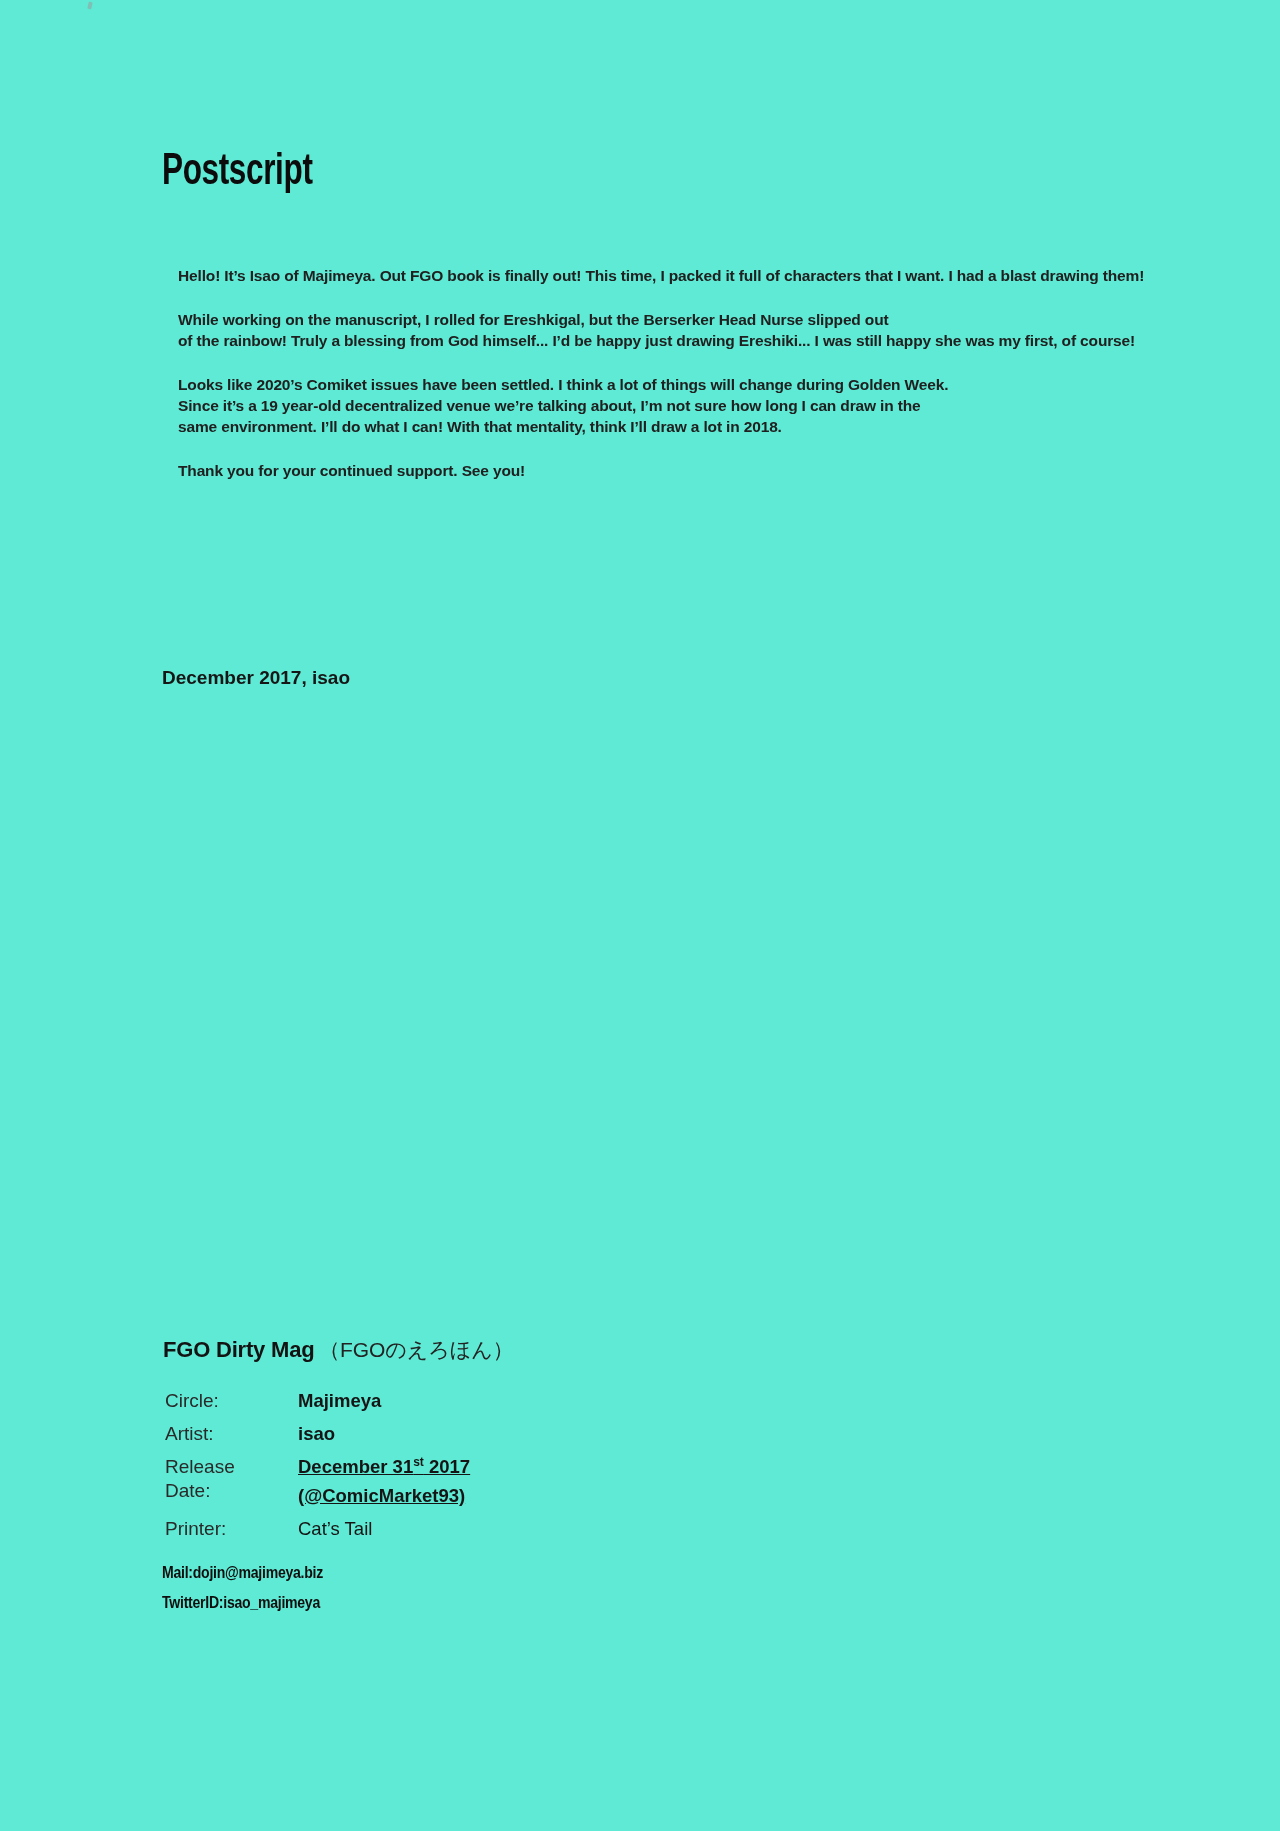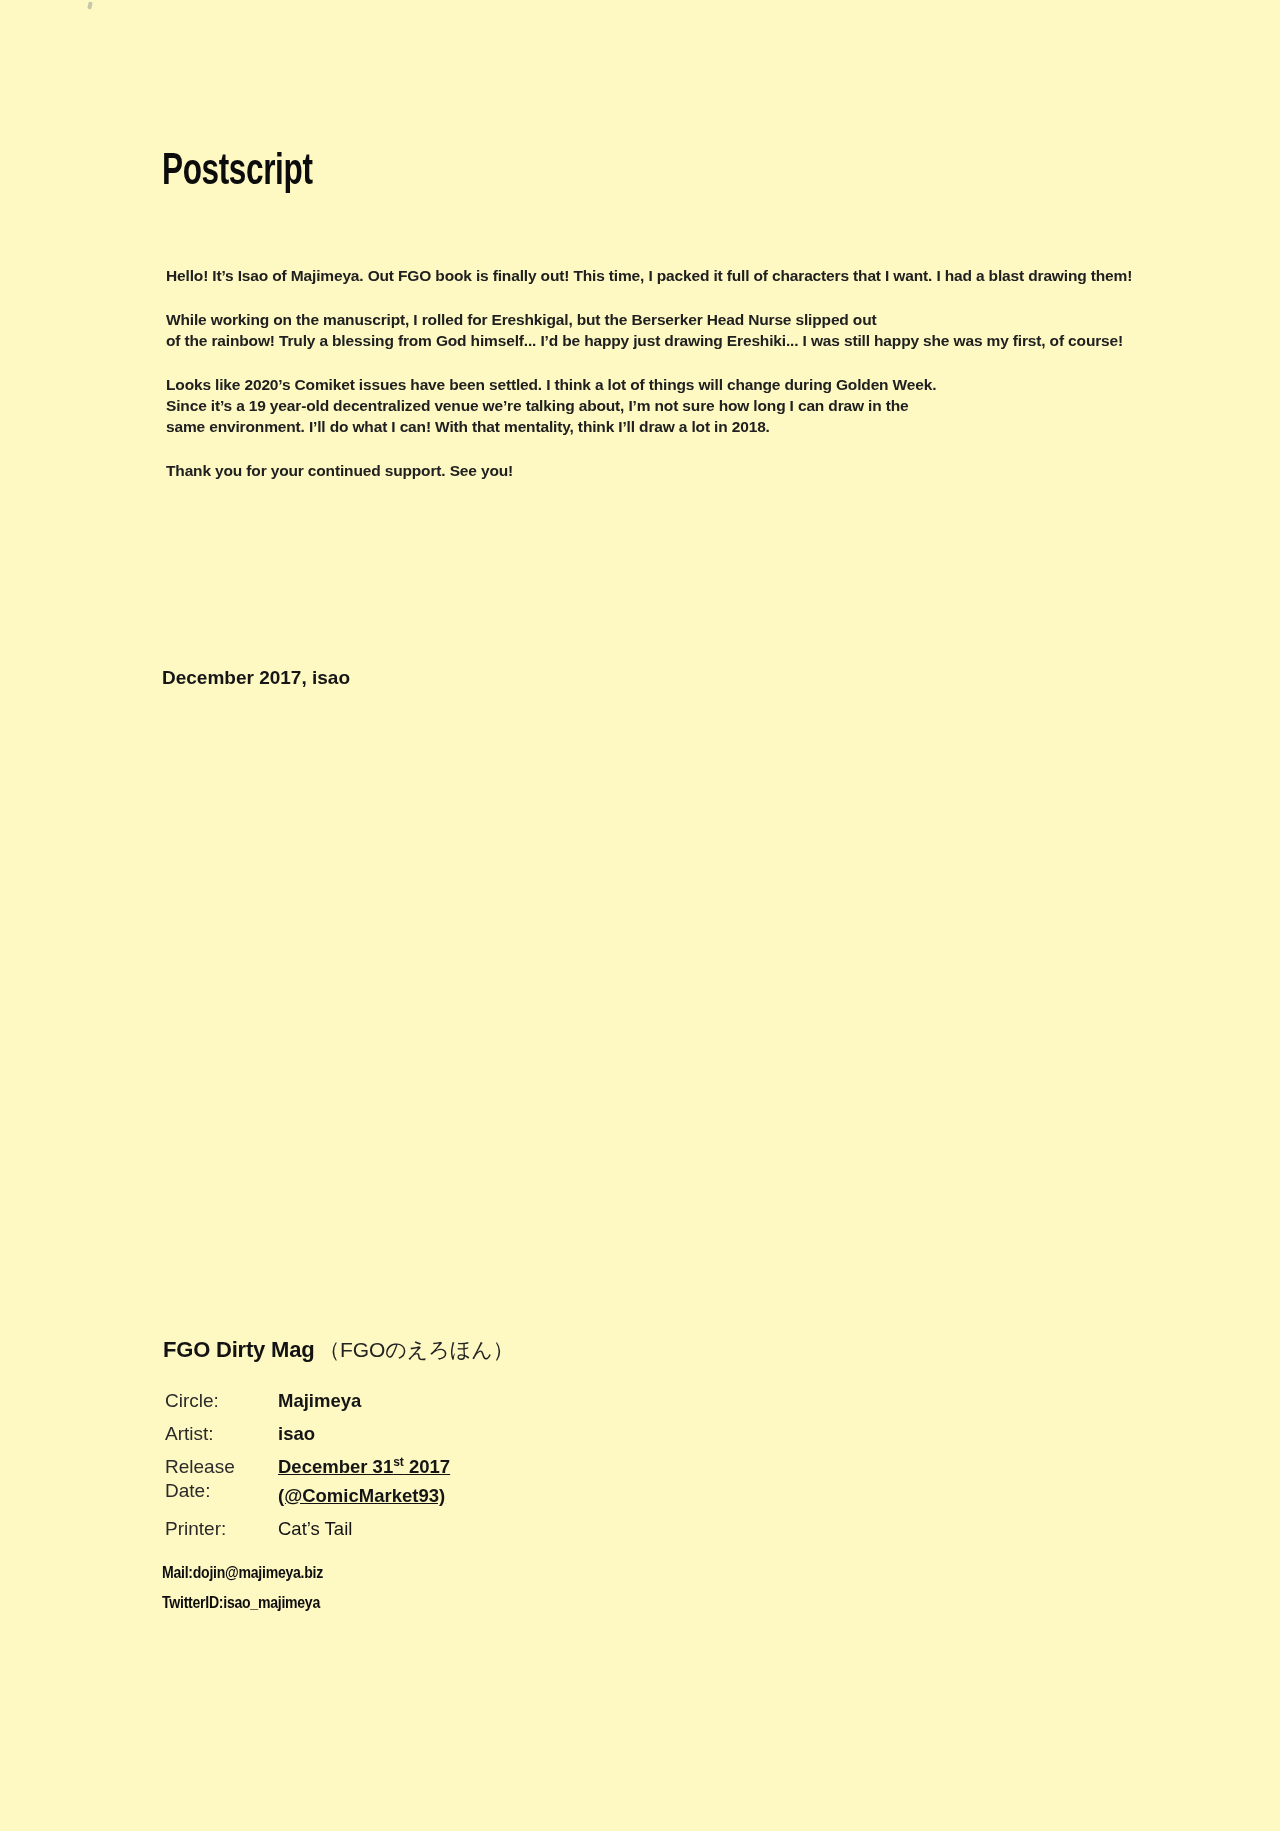--- a/index.html
+++ b/index.html
@@ -1,21 +1,21 @@
 <!DOCTYPE html>
 <html><head>
 <meta charset="utf-8">
 <style>
   html, body { margin: 0; padding: 0; background: #e9e9e9; }
   .page {
     position: relative;
     width: 1280px;
     height: 1831px;
     margin: 0 auto;
-    background: #fef9c3;
+    background: #5eead4;
     overflow: hidden;
     font-family: "Liberation Sans", sans-serif;
     color: #1c1c1c;
   }
 
   
   .artifact {
     position: absolute;
     left: 88px; top: 2px;
     width: 4px; height: 7px;
@@ -49,21 +49,21 @@
   .ps-body {
     position: absolute;
     left: 162px;
     top: 265px;
     width: 1010px;
     font-size: 15.5px;
     font-weight: bold;
     letter-spacing: -0.15px;
     color: #202020;
   }
-  .ps-body p { margin: 0 0 23px 4px; }
+  .ps-body p { margin: 0 0 23px 16px; }
   .ps-body .line { line-height: 21px; white-space: nowrap; }
 
   .signature {
     position: absolute;
     left: 162px;
     top: 667px;
     font-size: 19px;
     font-weight: bold;
     color: #161616;
     white-space: nowrap;
@@ -88,21 +88,21 @@
     color: #232323;
     font-family: "Liberation Sans", "DejaVu Sans", sans-serif;
   }
 
   .pub-rows {
     position: absolute;
     left: 165px;
     top: 1389px;
     width: 520px;
   }
-  .pub-row { display: flex; margin-bottom: 9px; }
+  .pub-row { display: flex; margin-bottom: 9px; gap: 20px; }
   .pub-label {
     width: 113px;
     flex: 0 0 113px;
     font-size: 19px;
     font-weight: normal;
     color: #2a2a2a;
     line-height: 24px;
   }
   .pub-value {
     font-size: 18.5px;

